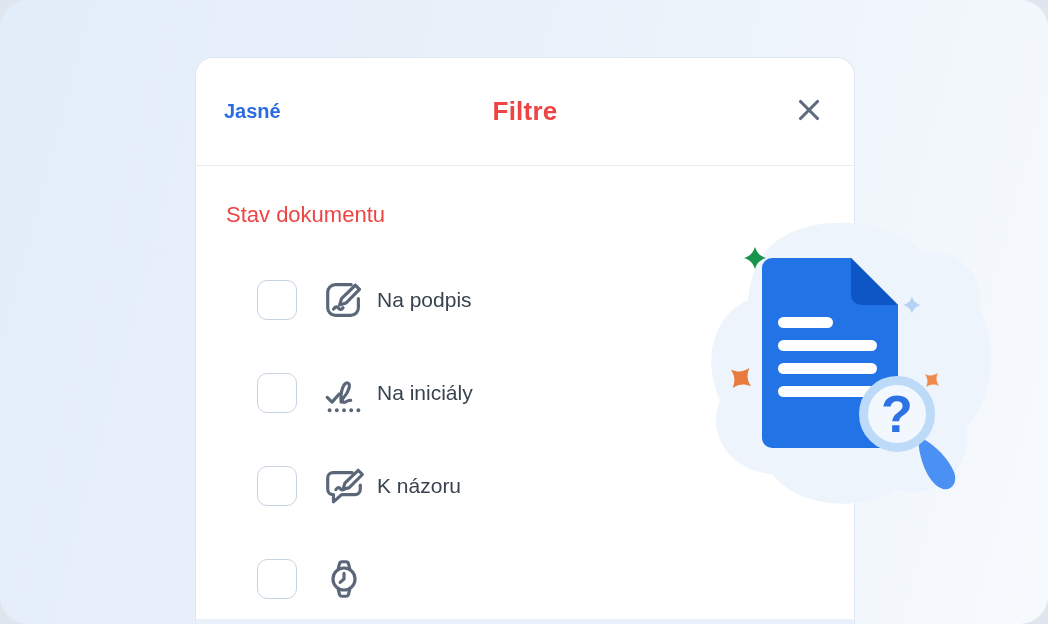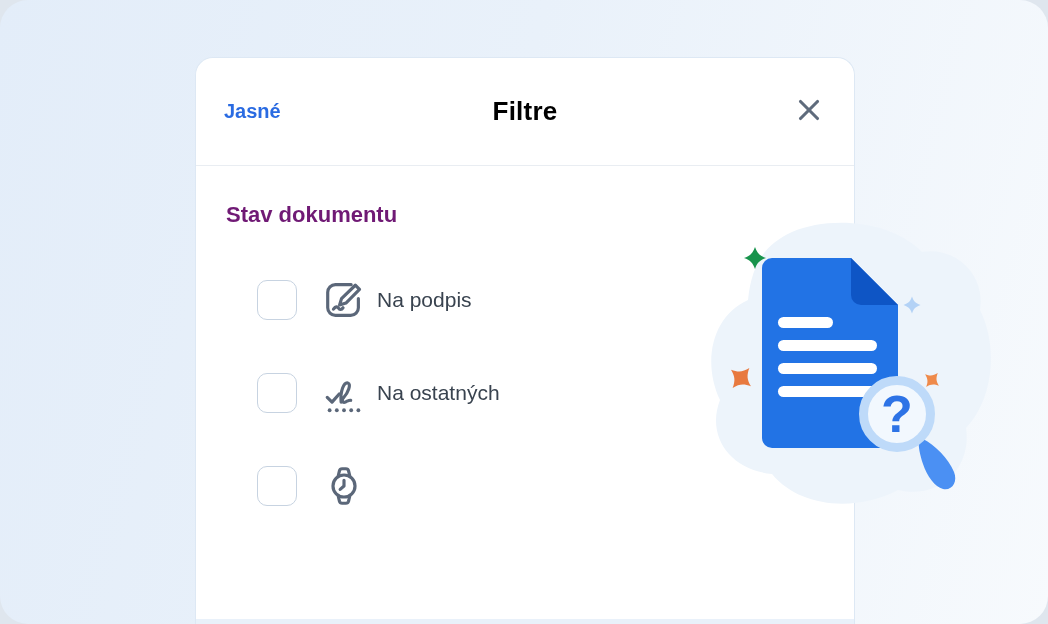--- a/index.html
+++ b/index.html
@@ -30,32 +30,32 @@
     border-bottom:1px solid #e9edf2;
   }
   .clear-btn {
     background:none; border:none; cursor:pointer;
     color:#2a6be2; font-size:20px; font-weight:700;
     font-family:"Liberation Sans", sans-serif;
     position:relative; z-index:2;
   }
   .card-title {
     position:absolute; left:0; right:0; text-align:center;
-    font-size:26px; font-weight:700; color:#000000;
+    font-size:26px; font-weight:700; color:#ef4444;
     letter-spacing:0.2px;
   }
   .close-btn {
     margin-left:auto; background:none; border:none; cursor:pointer;
     width:34px; height:34px; display:flex; align-items:center; justify-content:center;
     position:relative; z-index:2;
   }
 
   
   .section { padding:36px 30px 0 30px; }
-  .section-title { font-size:22px; font-weight:700; color:#701a75; }
+  .section-title { font-size:22px; font-weight:400; color:#ef4444; }
   .rows { margin-top:52px; }
   .filter-row {
     display:flex; align-items:center;
     height:40px; margin-bottom:53px;
     padding-left:31px;
     cursor:pointer;
   }
   .checkbox {
     flex:0 0 auto;
     width:40px; height:40px;
@@ -125,23 +125,34 @@
               <path d="M21 33.5 C 19.8 22 24 12.5 28 13.5 C 32 14.5 28 24 23.5 29 C 21 31.8 22.5 34.8 26 33.2 C 28 32.3 29.5 31.2 31 31.6"></path>
               <g fill="#5b6779" stroke="none">
                 <circle cx="9" cy="42" r="2"></circle>
                 <circle cx="16.5" cy="42" r="2"></circle>
                 <circle cx="24" cy="42" r="2"></circle>
                 <circle cx="31.5" cy="42" r="2"></circle>
                 <circle cx="39" cy="42" r="2"></circle>
               </g>
             </svg>
           </div>
-          <div class="row-label">Na ostatných</div>
-        </div>
-
+          <div class="row-label">Na iniciály</div>
+        </div>
+
+        <div class="filter-row">
+          <div class="checkbox" role="checkbox" aria-checked="false"></div>
+          <div class="row-icon">
+            <svg width="46" height="46" viewBox="0 0 48 48" fill="none" stroke="#5b6779" stroke-width="3.3" stroke-linecap="round" stroke-linejoin="round">
+              <path d="M32.5 10 H12.5 A5.5 5.5 0 0 0 7 15.5 v12 A5.5 5.5 0 0 0 12.5 33 H13 v7.5 L21.5 33 H35.5 A5.5 5.5 0 0 0 41 27.5 V23"></path>
+              <path d="M38.8 7.6 l4.4 4.4 -13.7 13.7 -6.6 2 2 -6.6 Z"></path>
+              <path d="M15.5 27.8 c2 -2.6 3.8 -2.6 4.9 -0.7 c0.9 1.6 2.7 1.4 4.1 -0.5"></path>
+            </svg>
+          </div>
+          <div class="row-label">K názoru</div>
+        </div>
 
         <div class="filter-row">
           <div class="checkbox" role="checkbox" aria-checked="false"></div>
           <div class="row-icon">
             <svg width="46" height="46" viewBox="0 0 48 48" fill="none" stroke="#5b6779" stroke-width="3.3" stroke-linecap="round" stroke-linejoin="round">
               <circle cx="24" cy="24" r="11.5"></circle>
               <path d="M24 18 v6 l-4 3.5"></path>
               <path d="M18 13.5 l1.3 -5.6 Q 19.8 6 22 6 h4 Q 28.2 6 28.7 7.9 L30 13.5"></path>
               <path d="M18 34.5 l1.3 5.6 Q 19.8 42 22 42 h4 Q 28.2 42 28.7 40.1 L30 34.5"></path>
             </svg>

